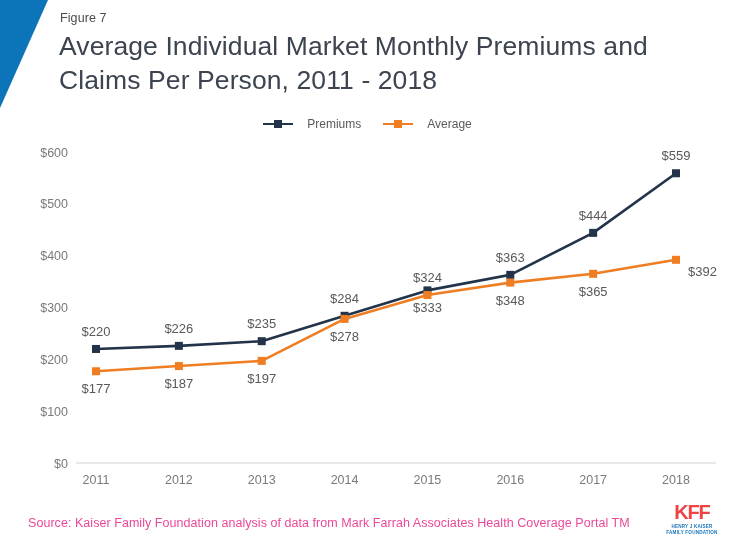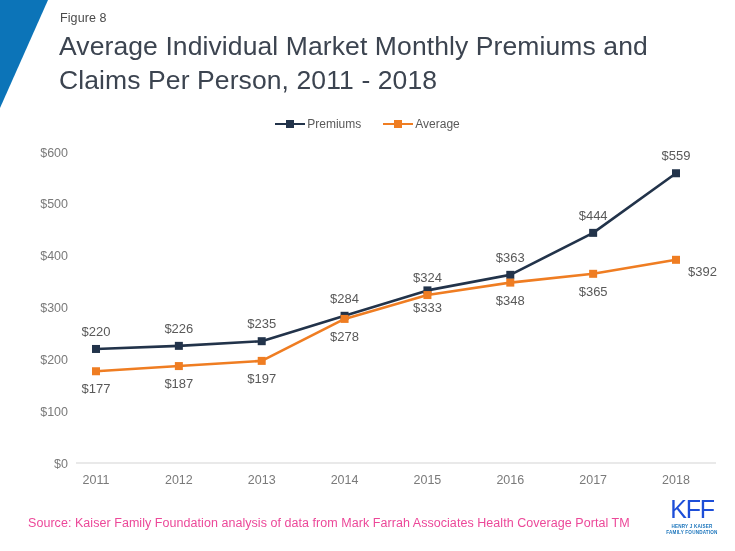--- a/index.html
+++ b/index.html
@@ -49,21 +49,21 @@
     position: absolute;
     left: 0; right: 0; top: 117px;
     display: flex;
     justify-content: center;
     align-items: center;
     gap: 22px;
   }
   .legend-item {
     display: flex;
     align-items: center;
-    gap: 2px;
+    gap: 14px;
     font-size: 12px;
     color: #595959;
   }
   .legend-swatch {
     position: relative;
     width: 30px;
     height: 12px;
     display: inline-block;
   }
   .legend-swatch::before {
@@ -111,40 +111,40 @@
   }
   .kff-logo {
     position: absolute;
     right: 14px; bottom: 14px;
     width: 58px;
     text-align: center;
     line-height: 1;
   }
   .kff-mark {
     font-family: "Liberation Sans", sans-serif;
-    font-size: 25px;
-    font-weight: normal;
-    color: #1d4ed8;
+    font-size: 20px;
+    font-weight: bold;
+    color: #ef4444;
     letter-spacing: -1.2px;
   }
   .kff-sub {
     margin-top: 2px;
     font-size: 4.6px;
     font-weight: bold;
     color: #1b75bc;
     letter-spacing: .2px;
     line-height: 1.45;
   }
 </style>
 </head>
 <body>
 
 <div class="corner-wedge"></div>
 
-<div class="figure-label">Figure 8</div>
+<div class="figure-label">Figure 7</div>
 <div class="chart-title">Average Individual Market Monthly Premiums and Claims Per Person, 2011 - 2018</div>
 
 <div class="legend">
   <div class="legend-item">
     <span class="legend-swatch" id="sw-premiums" style="--c: #22334a;"></span>
     <span>Premiums</span>
   </div>
   <div class="legend-item">
     <span class="legend-swatch" id="sw-claims" style="--c: #ef7d22;"></span>
     <span>Average</span>

